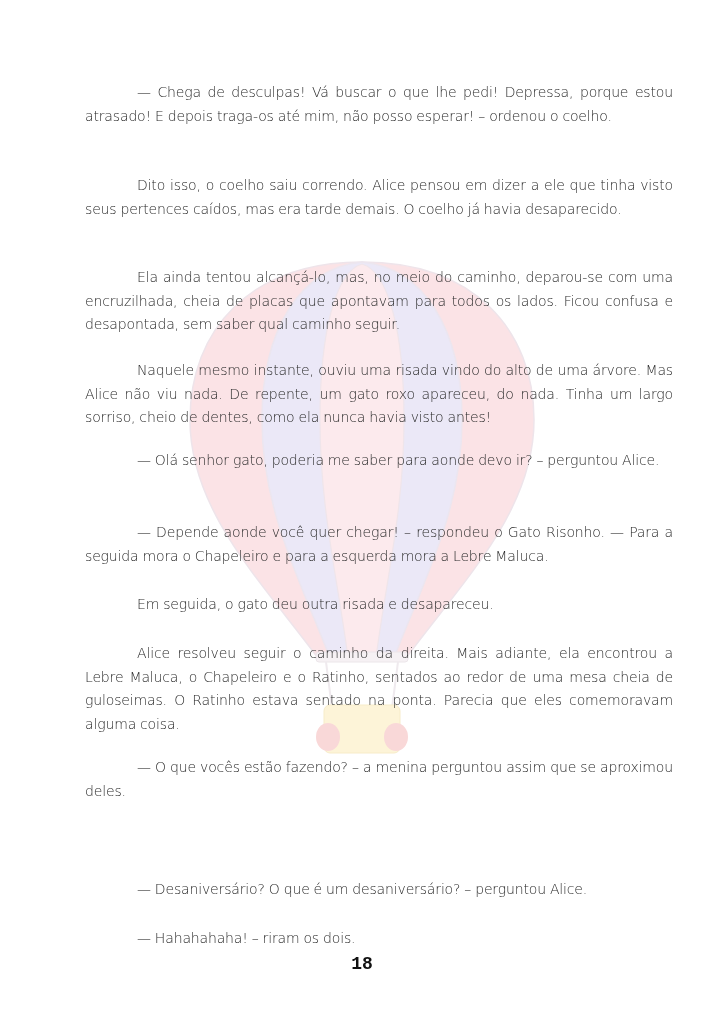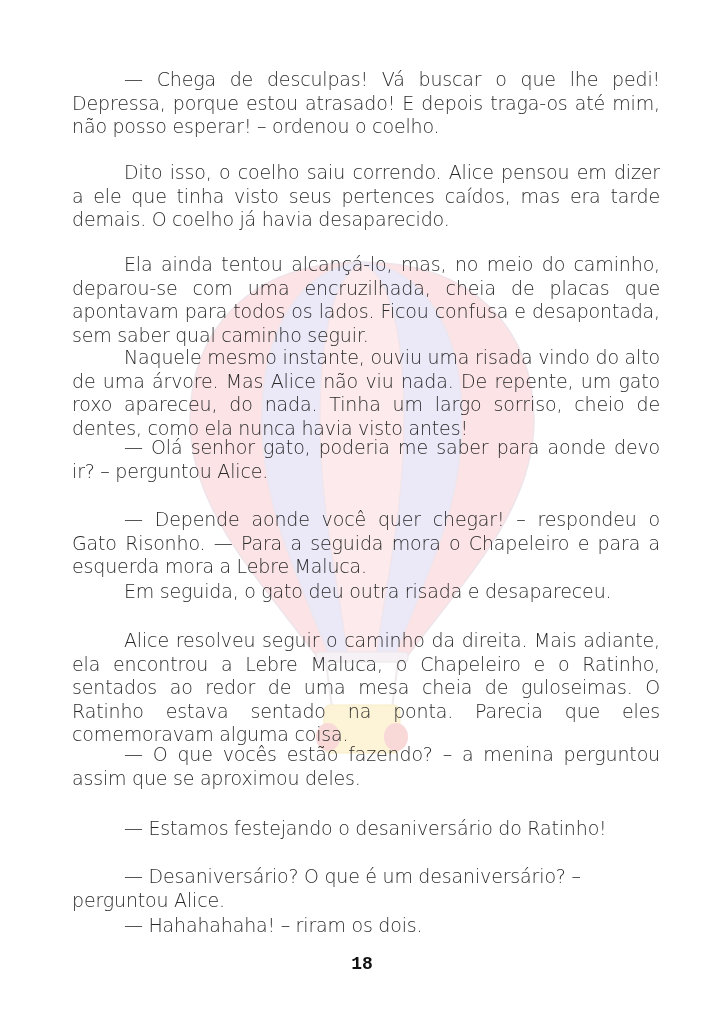--- a/index.html
+++ b/index.html
@@ -29,22 +29,22 @@
       left: 68px;
       top: 0;
       width: 588px;
       height: 1024px;
       z-index: 1;
     }
     .para {
       position: absolute;
       left: 0;
       width: 588px;
-      margin: 4px;
-      font-size: 19px;
+      margin: 17px;
+      font-size: 14px;
       line-height: 23.5px;
       text-align: justify;
       text-indent: 52px;
       letter-spacing: -0.15px;
       word-spacing: -0.3px;
       font-weight: 300;
     }
     .para.single {
       text-align: left;
     }
@@ -85,18 +85,17 @@
 <div class="page">
   <p class="para" style="top:64px;">— Chega de desculpas! Vá buscar o que lhe pedi! Depressa, porque estou atrasado! E depois traga-os até mim, não posso esperar! – ordenou o coelho.</p>
   <p class="para" style="top:157px;">Dito isso, o coelho saiu correndo. Alice pensou em dizer a ele que tinha visto seus pertences caídos, mas era tarde demais. O coelho já havia desaparecido.</p>
   <p class="para" style="top:249px;">Ela ainda tentou alcançá-lo, mas, no meio do caminho, deparou-se com uma encruzilhada, cheia de placas que apontavam para todos os lados. Ficou confusa e desapontada, sem saber qual caminho seguir.</p>
   <p class="para" style="top:342px;">Naquele mesmo instante, ouviu uma risada vindo do alto de uma árvore. Mas Alice não viu nada. De repente, um gato roxo apareceu, do nada. Tinha um largo sorriso, cheio de dentes, como ela nunca havia visto antes!</p>
   <p class="para" style="top:432px;">— Olá senhor gato, poderia me saber para aonde devo ir? – perguntou Alice.</p>
   <p class="para" style="top:504px;">— Depende aonde você quer chegar! – respondeu o Gato Risonho. — Para a seguida mora o Chapeleiro e para a esquerda mora a Lebre Maluca.</p>
   <p class="para single" style="top:576px;">Em seguida, o gato deu outra risada e desapareceu.</p>
   <p class="para" style="top:625px;">Alice resolveu seguir o caminho da direita. Mais adiante, ela encontrou a Lebre Maluca, o Chapeleiro e o Ratinho, sentados ao redor de uma mesa cheia de guloseimas. O Ratinho estava sentado na ponta. Parecia que eles comemoravam alguma coisa.</p>
   <p class="para" style="top:739px;">— O que vocês estão fazendo? – a menina perguntou assim que se aproximou deles.</p>
-  <p class="para single" style="top:813px;">— Estamos festejando o desaniversário do Ratinho!</p>
   <p class="para single" style="top:910px;">— Hahahahaha! – riram os dois.</p>
   <p class="para single" style="top:861px;">— Desaniversário? O que é um desaniversário? – perguntou Alice.</p>
 
   <div class="page-number">18</div>
 </div>
 
 </body></html>

